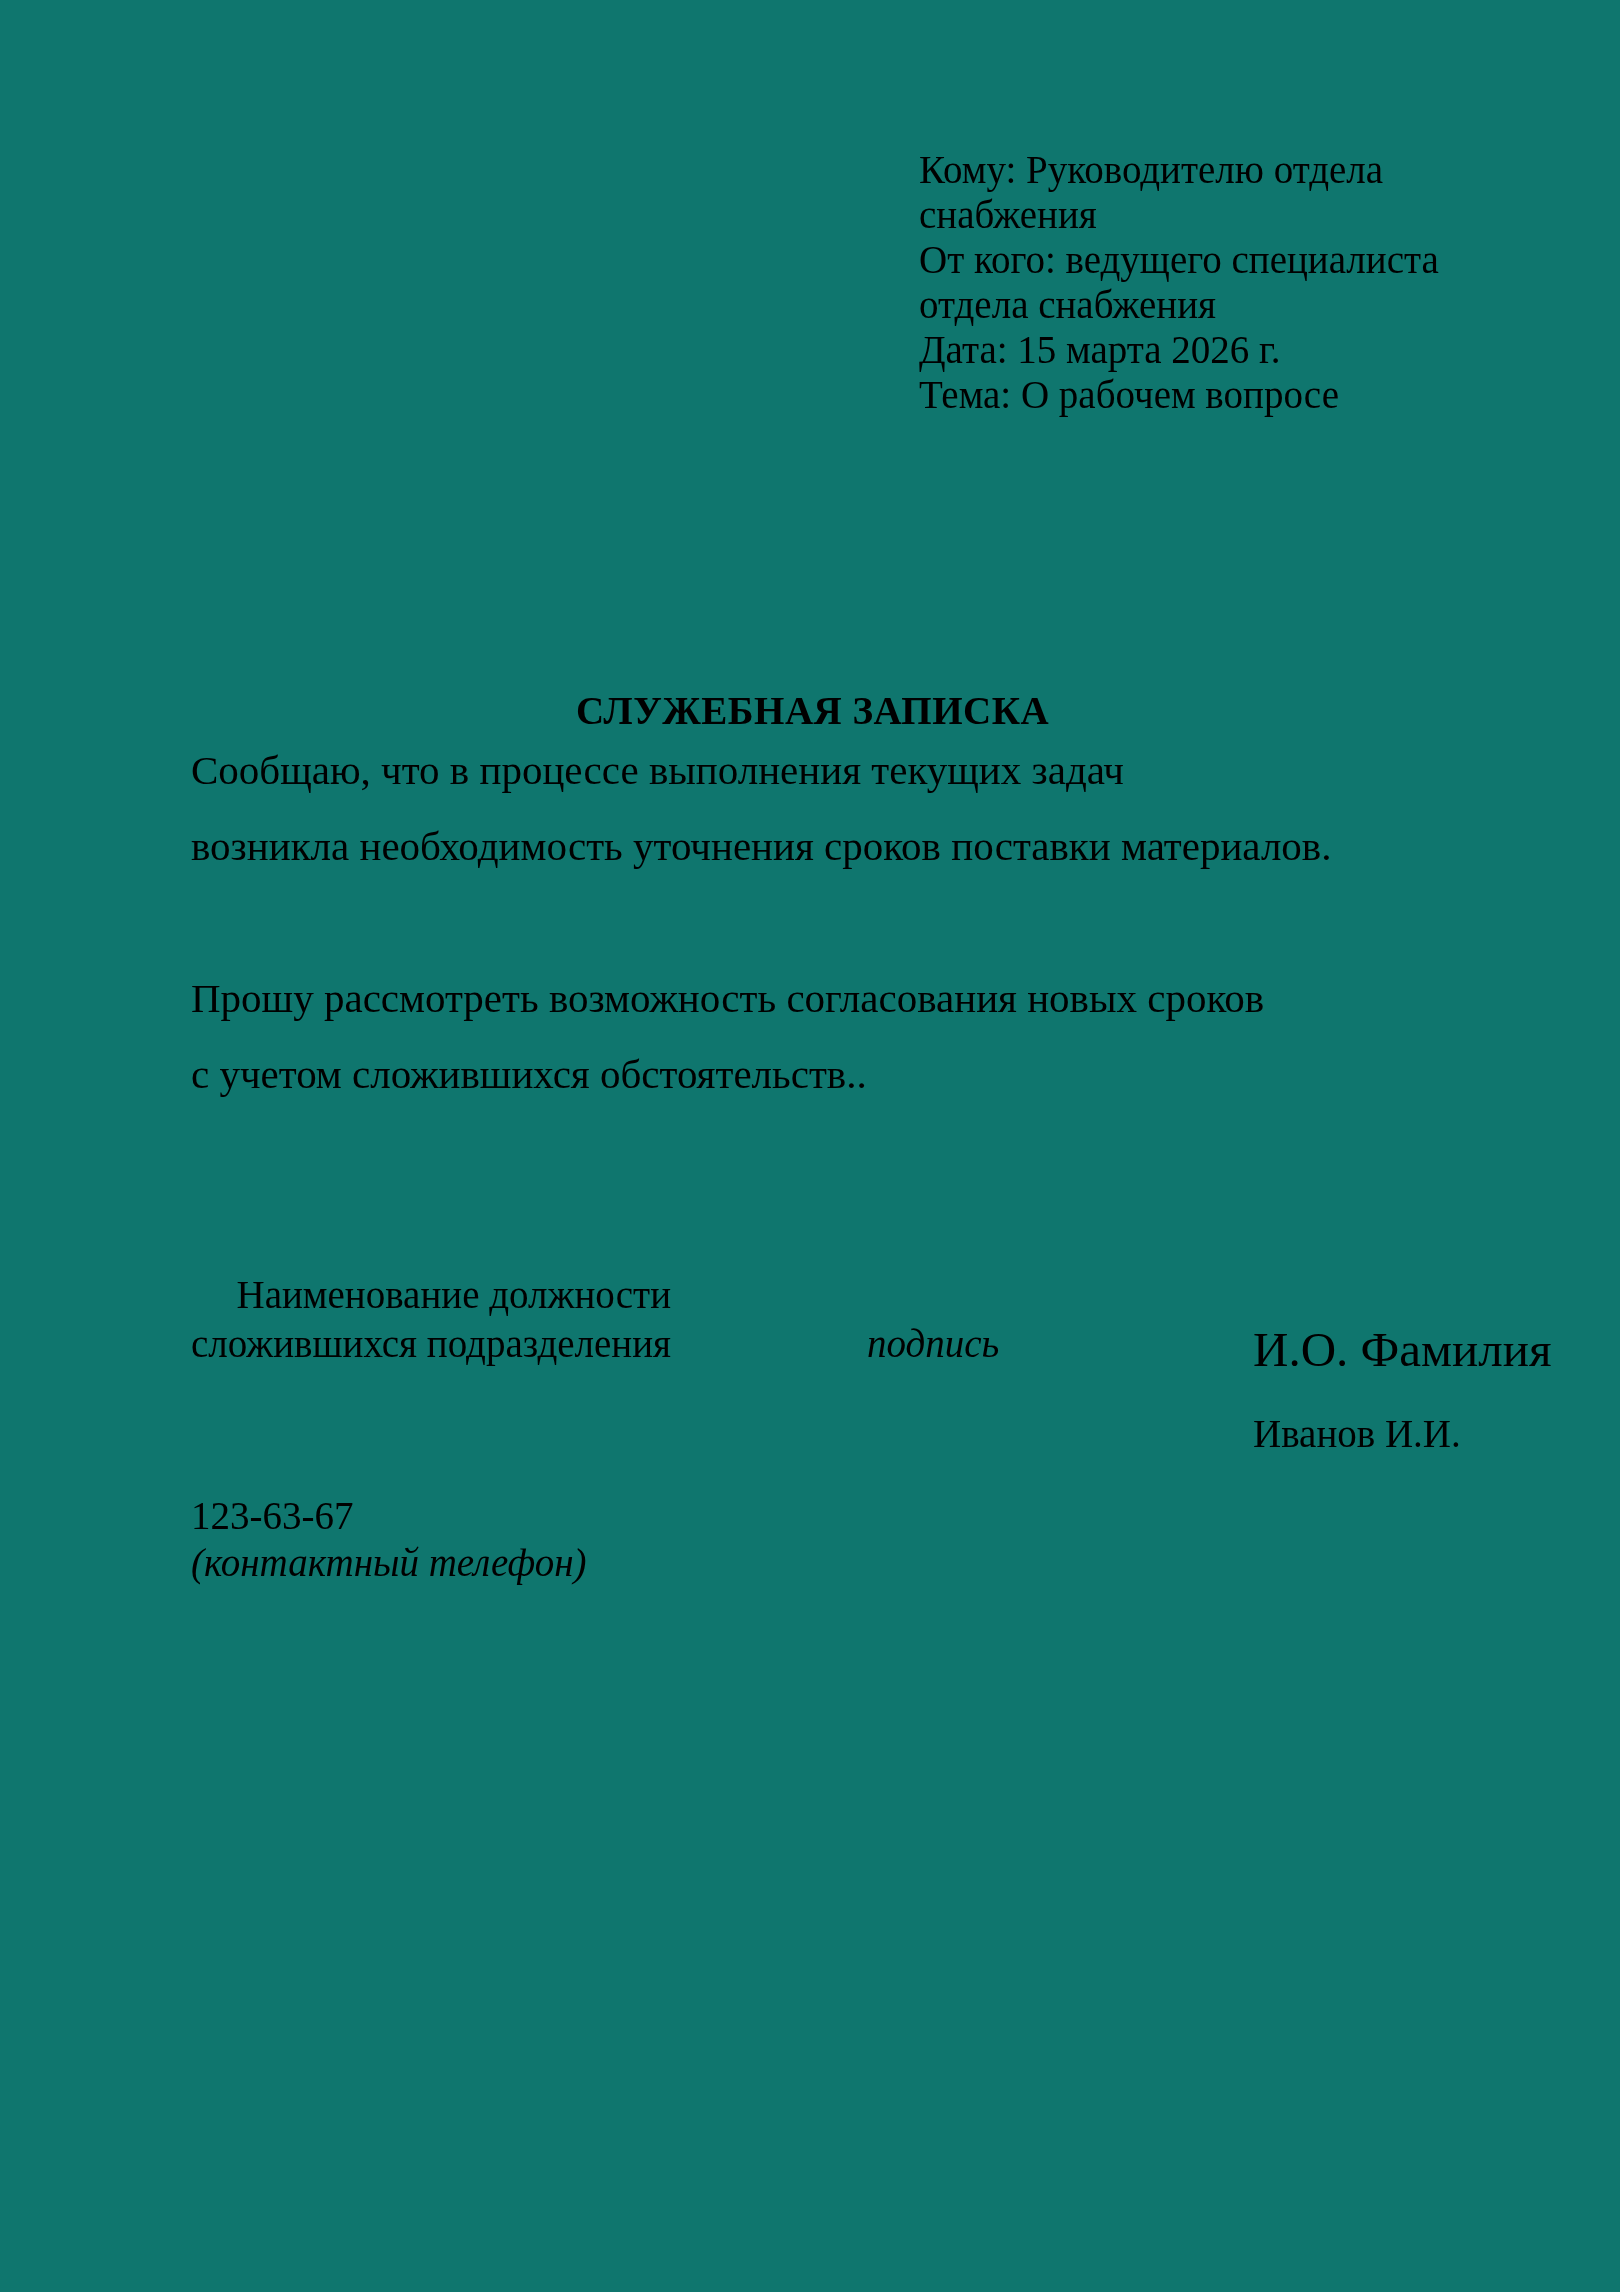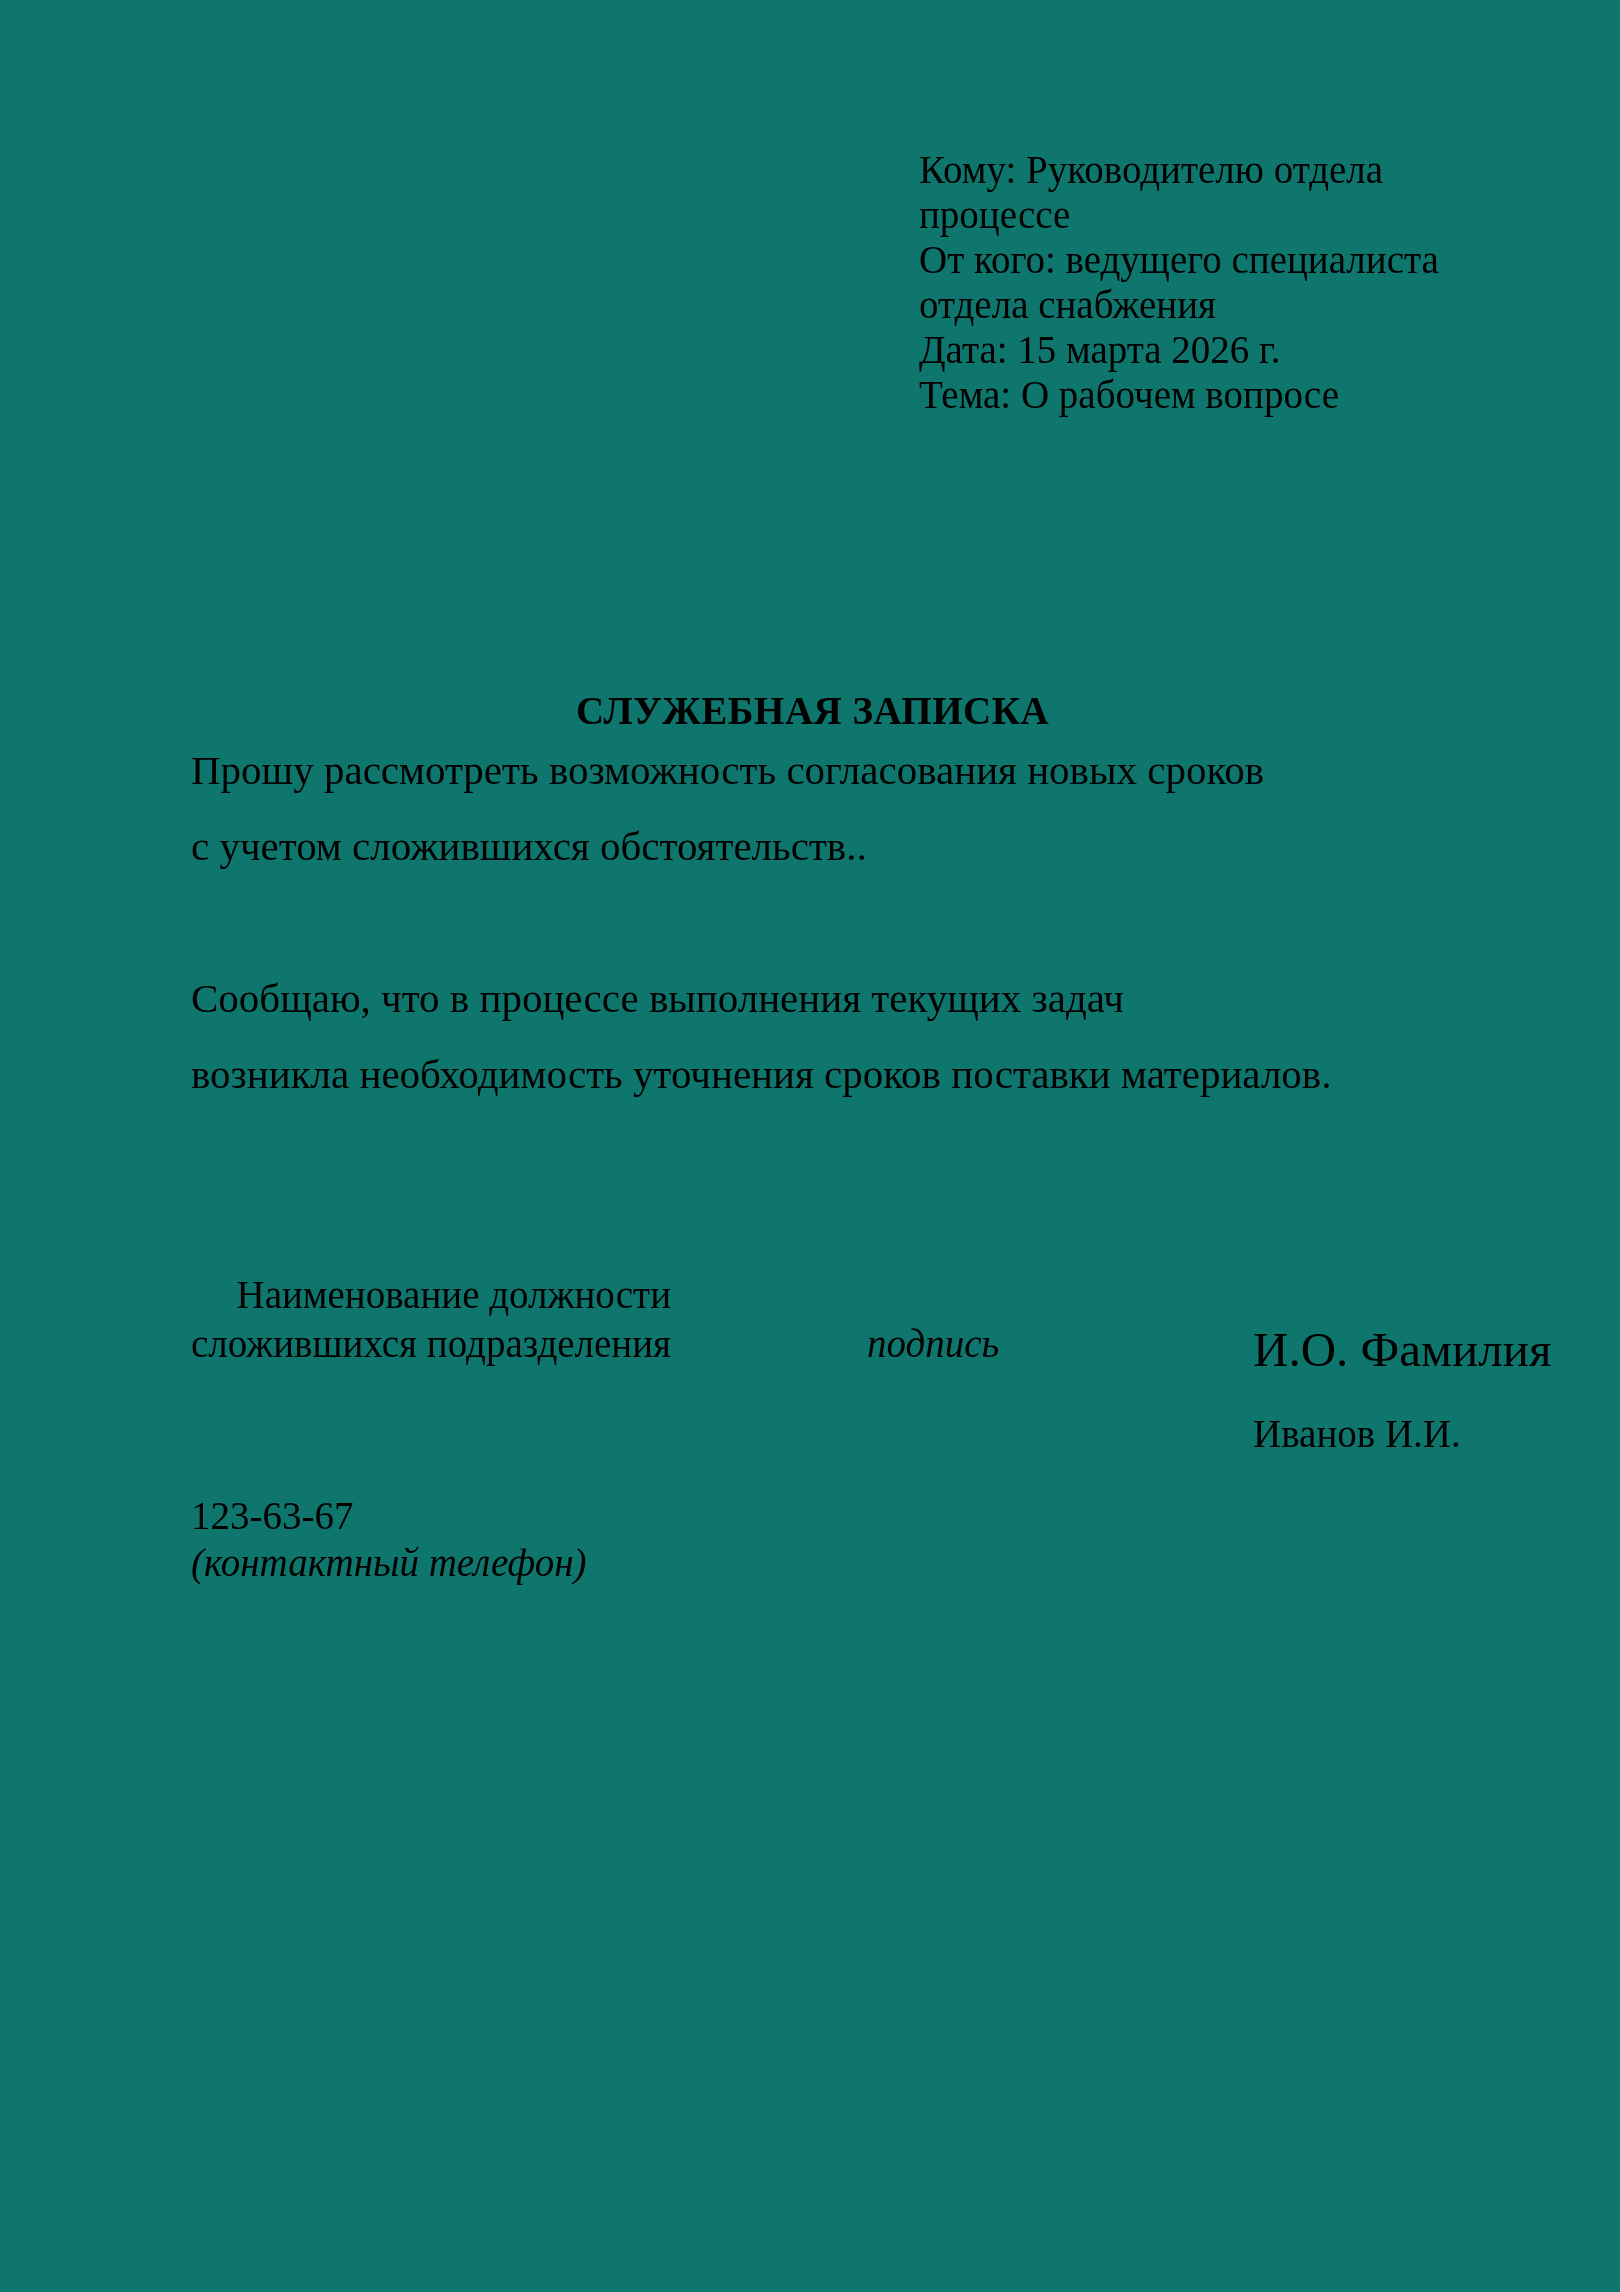--- a/index.html
+++ b/index.html
@@ -112,37 +112,37 @@
     font-style: italic;
   }
 </style>
 </head>
 <body>
 
 <div class="page">
 
   <div class="addressee">
     <div>Кому: Руководителю отдела</div>
-    <div>процессе</div>
+    <div>снабжения</div>
     <div>От кого: ведущего специалиста</div>
     <div>отдела снабжения</div>
     <div>Дата: 15 марта 2026 г.</div>
     <div>Тема: О рабочем вопросе</div>
   </div>
 
   <div class="doc-title">СЛУЖЕБНАЯ ЗАПИСКА</div>
 
   <div class="body-block">
     <div class="paragraph">
+      <div class="body-line">Сообщаю, что в процессе выполнения текущих задач</div>
+      <div class="body-line">возникла необходимость уточнения сроков поставки материалов.</div>
+    </div>
+    <div class="paragraph">
       <div class="body-line">Прошу рассмотреть возможность согласования новых сроков</div>
       <div class="body-line">с учетом сложившихся обстоятельств..</div>
-    </div>
-    <div class="paragraph">
-      <div class="body-line">Сообщаю, что в процессе выполнения текущих задач</div>
-      <div class="body-line">возникла необходимость уточнения сроков поставки материалов.</div>
     </div>
   </div>
 
   <div class="sig-position-1">
     <div>Наименование должности</div>
     <div>сложившихся подразделения</div>
   </div>
 
   <div class="sig-podpis">подпись</div>
 

